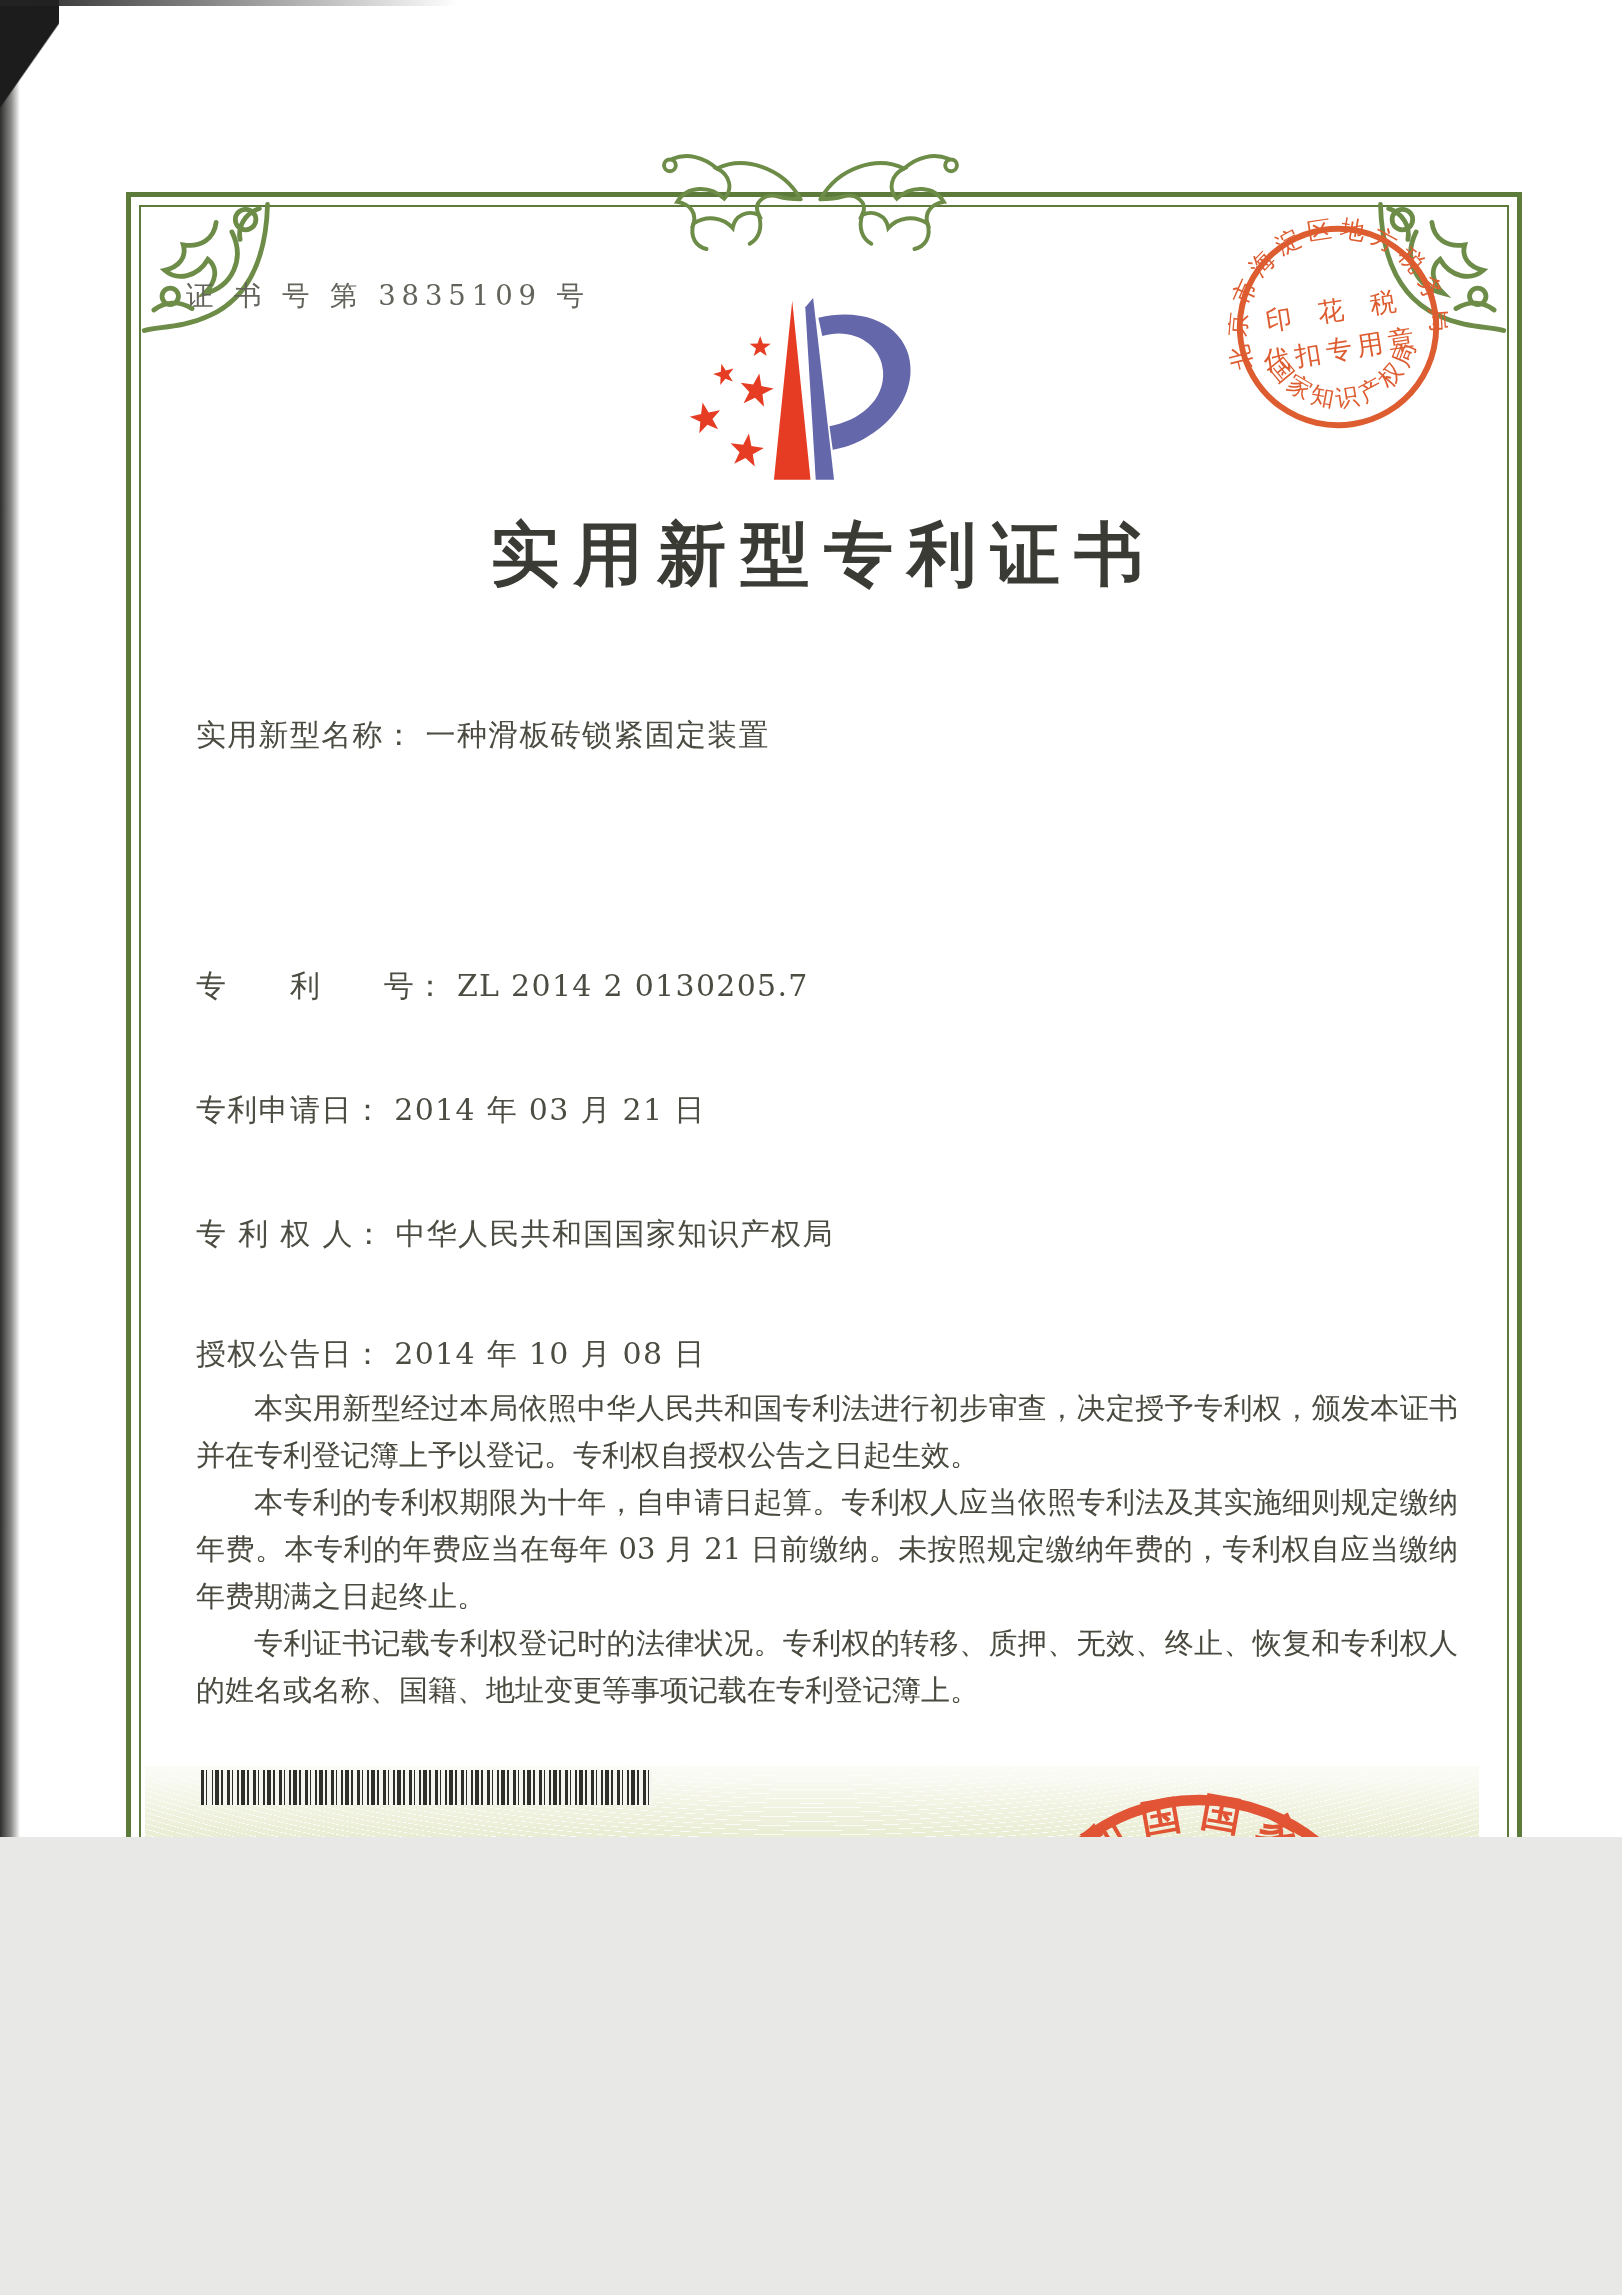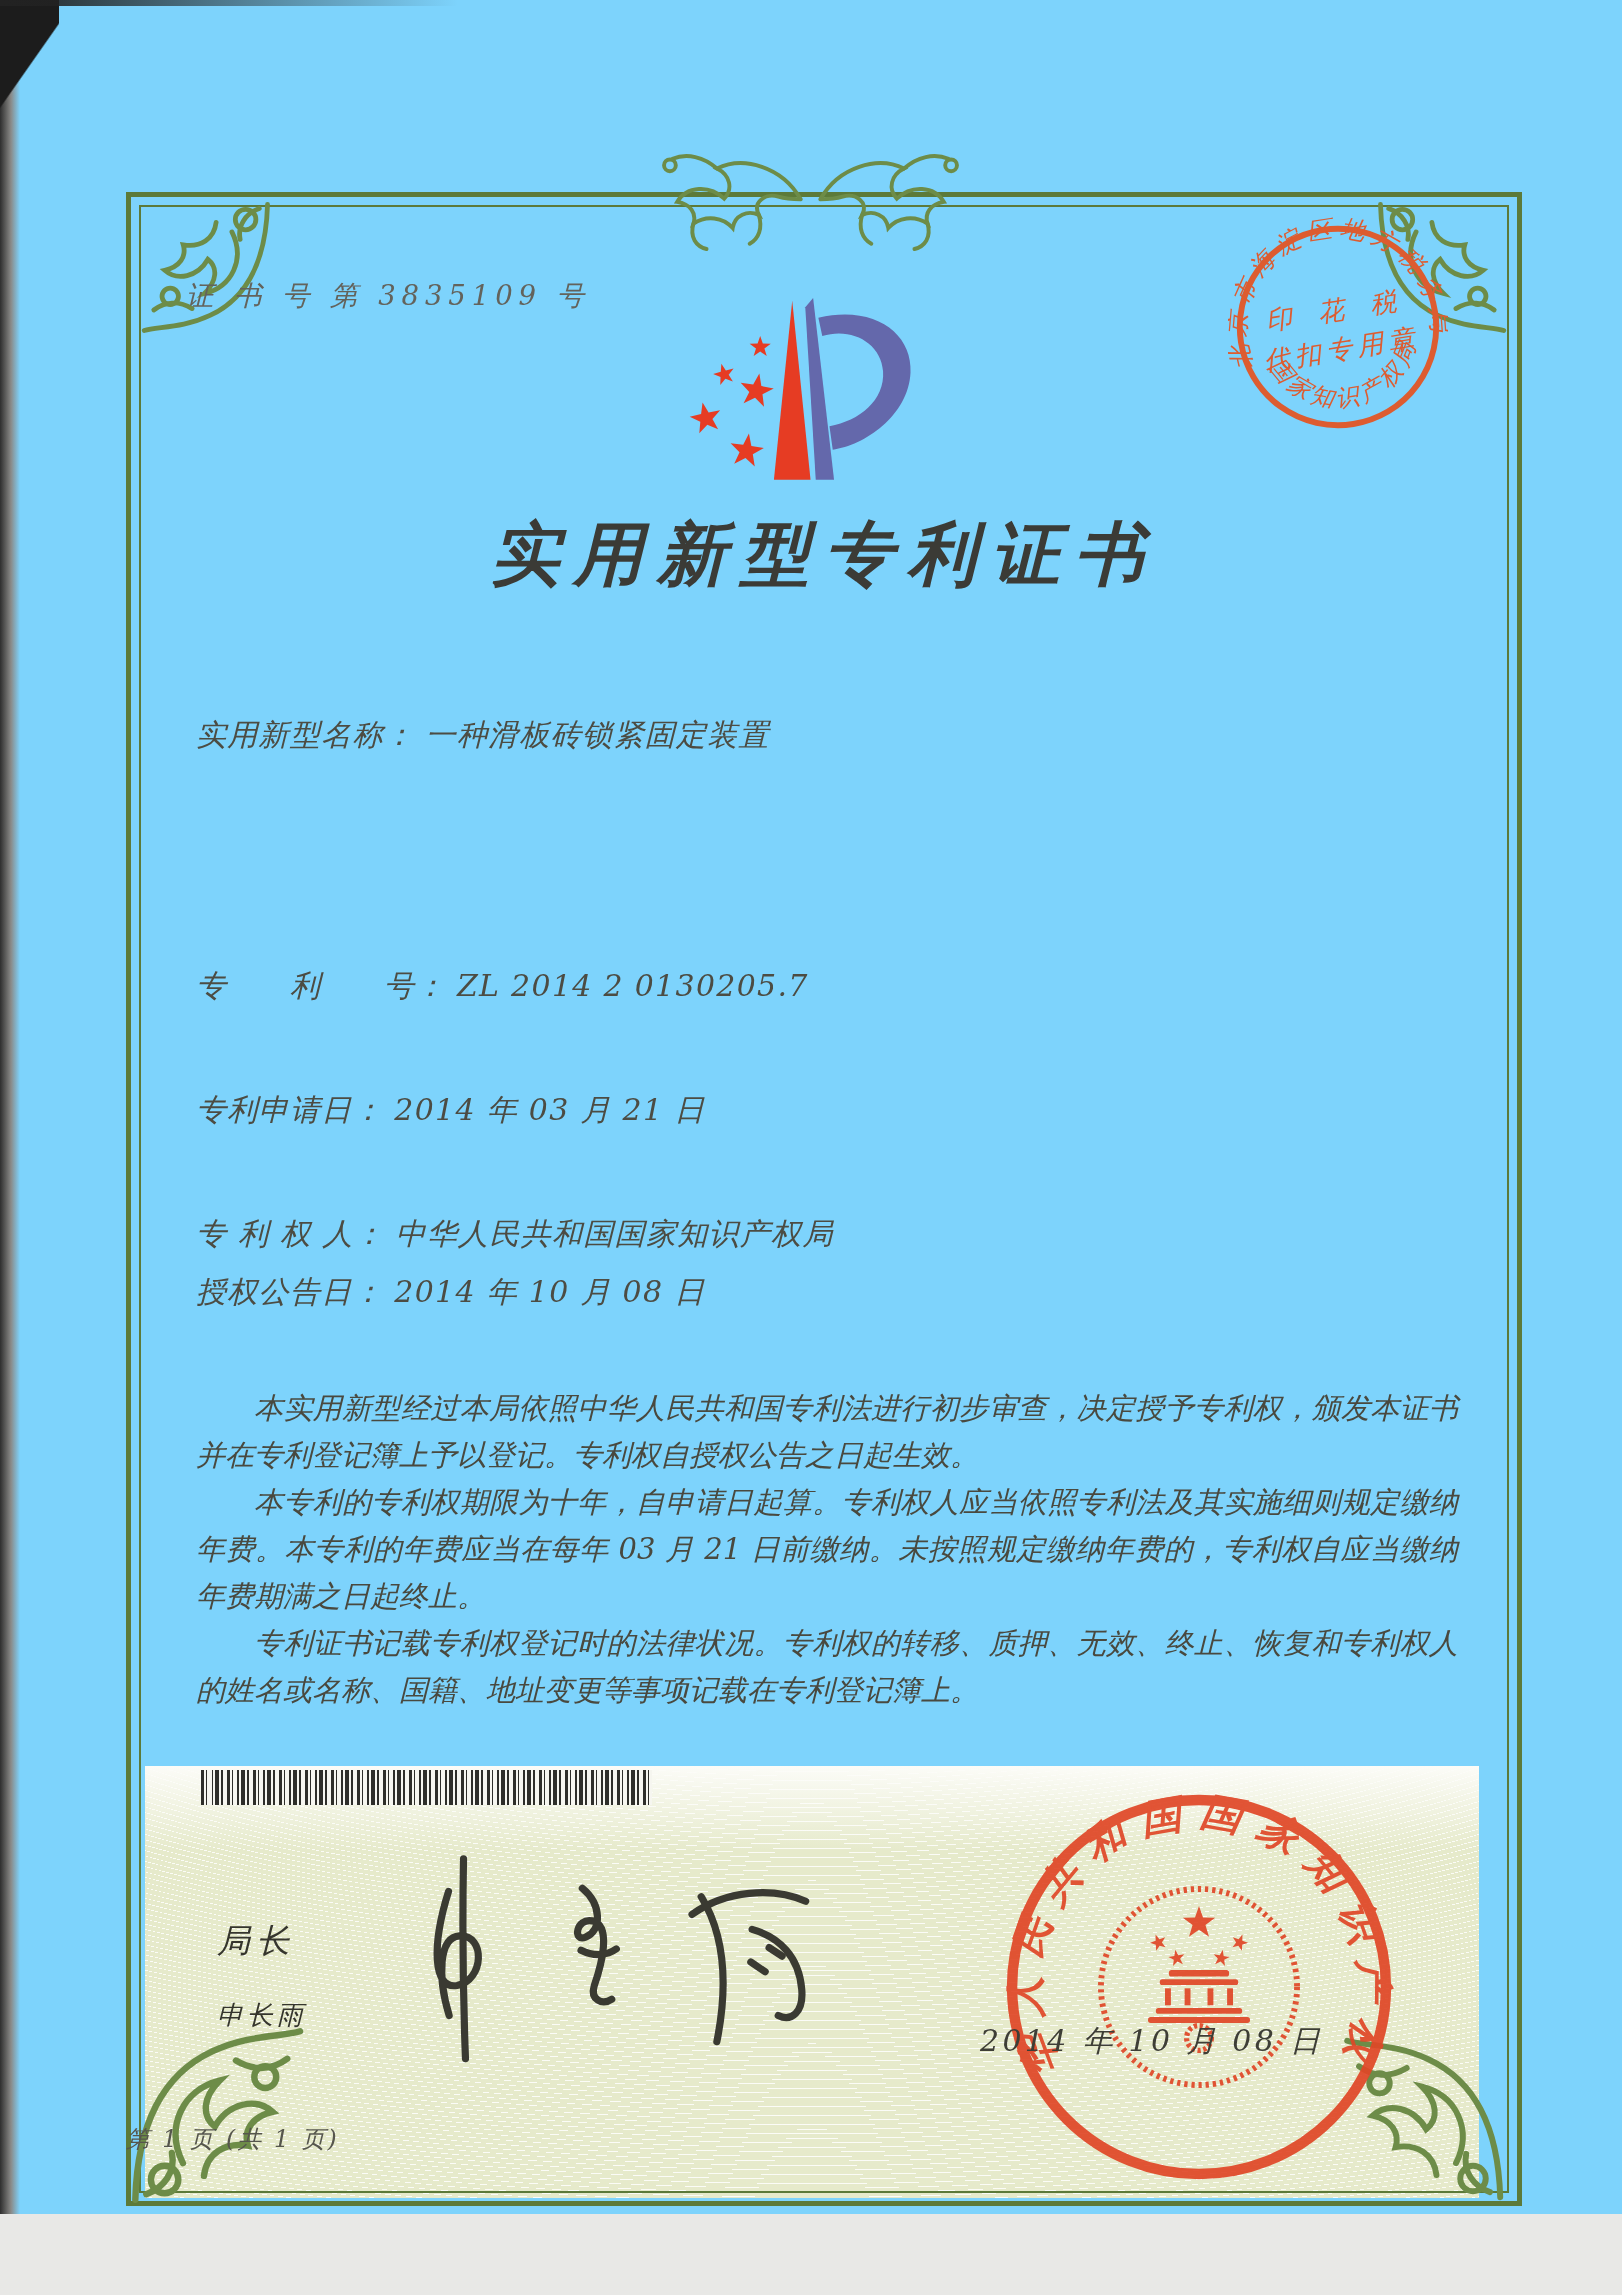--- a/index.html
+++ b/index.html
@@ -9,41 +9,41 @@
     --sealred:#e04727;
     --orange:#dd5c30;
     --logored:#e63c23;
     --logoblue:#6468ab;
     --ink:#3c3c34;
     --body:#49493f;
     --bar:#2e2e2a;
   }
   html,body{margin:0;padding:0;background:#e8e8e6;}
   .page{
-    position:relative;width:1623px;height:2214px;background:#7dd3fc;overflow:hidden;
-    font-family:"DejaVu Serif","Liberation Serif",serif;color:var(--ink);font-style:italic;
+    position:relative;width:1623px;height:1837px;background:#ffffff;overflow:hidden;
+    font-family:"DejaVu Serif","Liberation Serif",serif;color:var(--ink);
   }
   .abs{position:absolute;}
   
   .scan-edge{left:0;top:0;width:19.6px;height:2295px;background:linear-gradient(90deg,#2e2e2e,#8a8a88 55%,rgba(255,255,255,0));}
   .scan-corner{left:0;top:0;width:59px;height:196px;background:linear-gradient(125deg,#1c1c1c 38%,rgba(28,28,28,0) 39%);}
   .scan-top{left:0;top:0;width:458px;height:5.9px;background:linear-gradient(90deg,#222,rgba(34,34,34,0));}
   
   .frame{left:126px;top:192px;width:1396px;height:2014px;border:5.2px solid var(--green);box-sizing:border-box;}
   .frame-inner{position:absolute;left:7.8px;top:7.8px;right:7.8px;bottom:7.8px;border:2px solid var(--green);}
   
   .tint{left:145px;top:1766px;width:1334px;height:432px;background-color:var(--tint);
     background-image:repeating-radial-gradient(ellipse 1243px 536px at 50% -366px,rgba(255,255,255,.85) 0 1.3px,rgba(255,255,255,0) 1.3px 10.5px);}
   .tint-fade{left:145px;top:1766px;width:1334px;height:85px;background:linear-gradient(#fcfcf8,rgba(252,252,248,0));}
   
   .certno{left:186px;top:278px;font-size:27.5px;letter-spacing:5.9px;color:#63635c;}
   .title{left:126px;top:509px;width:1396px;text-align:center;font-size:69px;letter-spacing:14.4px;color:#3b3b36;font-weight:bold;}
   .row{left:196px;width:1282px;font-size:30px;color:#4c4c43;letter-spacing:1.3px;white-space:nowrap;}
   .row .lab{margin-right:10.5px;}
-  .r0{top:715px;} .r1{top:841px;} .r2{top:966px;} .r3{top:1090px;} .r4{top:1214px;} .r5{top:1272px;}
+  .r0{top:715px;} .r1{top:841px;} .r2{top:966px;} .r3{top:1090px;} .r4{top:1214px;} .r5{top:1334px;}
   .paras{left:196px;top:1385px;width:1262px;font-size:29px;line-height:1.62;color:var(--body);text-align:justify;}
   .paras p{margin:0;text-indent:2em;}
   .barcode{left:201px;top:1770px;width:451px;height:35px;background:repeating-linear-gradient(90deg,
       var(--bar) 0 2.6px,#f6f6f0 2.6px 4.6px,var(--bar) 4.6px 5.9px,#f6f6f0 5.9px 10.5px,
       var(--bar) 10.5px 11.8px,#f6f6f0 11.8px 13.7px,var(--bar) 13.7px 18.3px,#f6f6f0 18.3px 20px,
       var(--bar) 20px 21.6px,#f6f6f0 21.6px 26px);}
   .signer-title{left:217px;top:1919px;font-size:33px;letter-spacing:6.5px;color:#35352d;}
   .signer-name{left:217px;top:1998px;font-size:26px;letter-spacing:3.9px;color:#35352d;}
   .signature{left:386px;top:1851px;width:458px;height:222px;}
   .seal{left:999px;top:1787px;width:400px;height:400px;}

